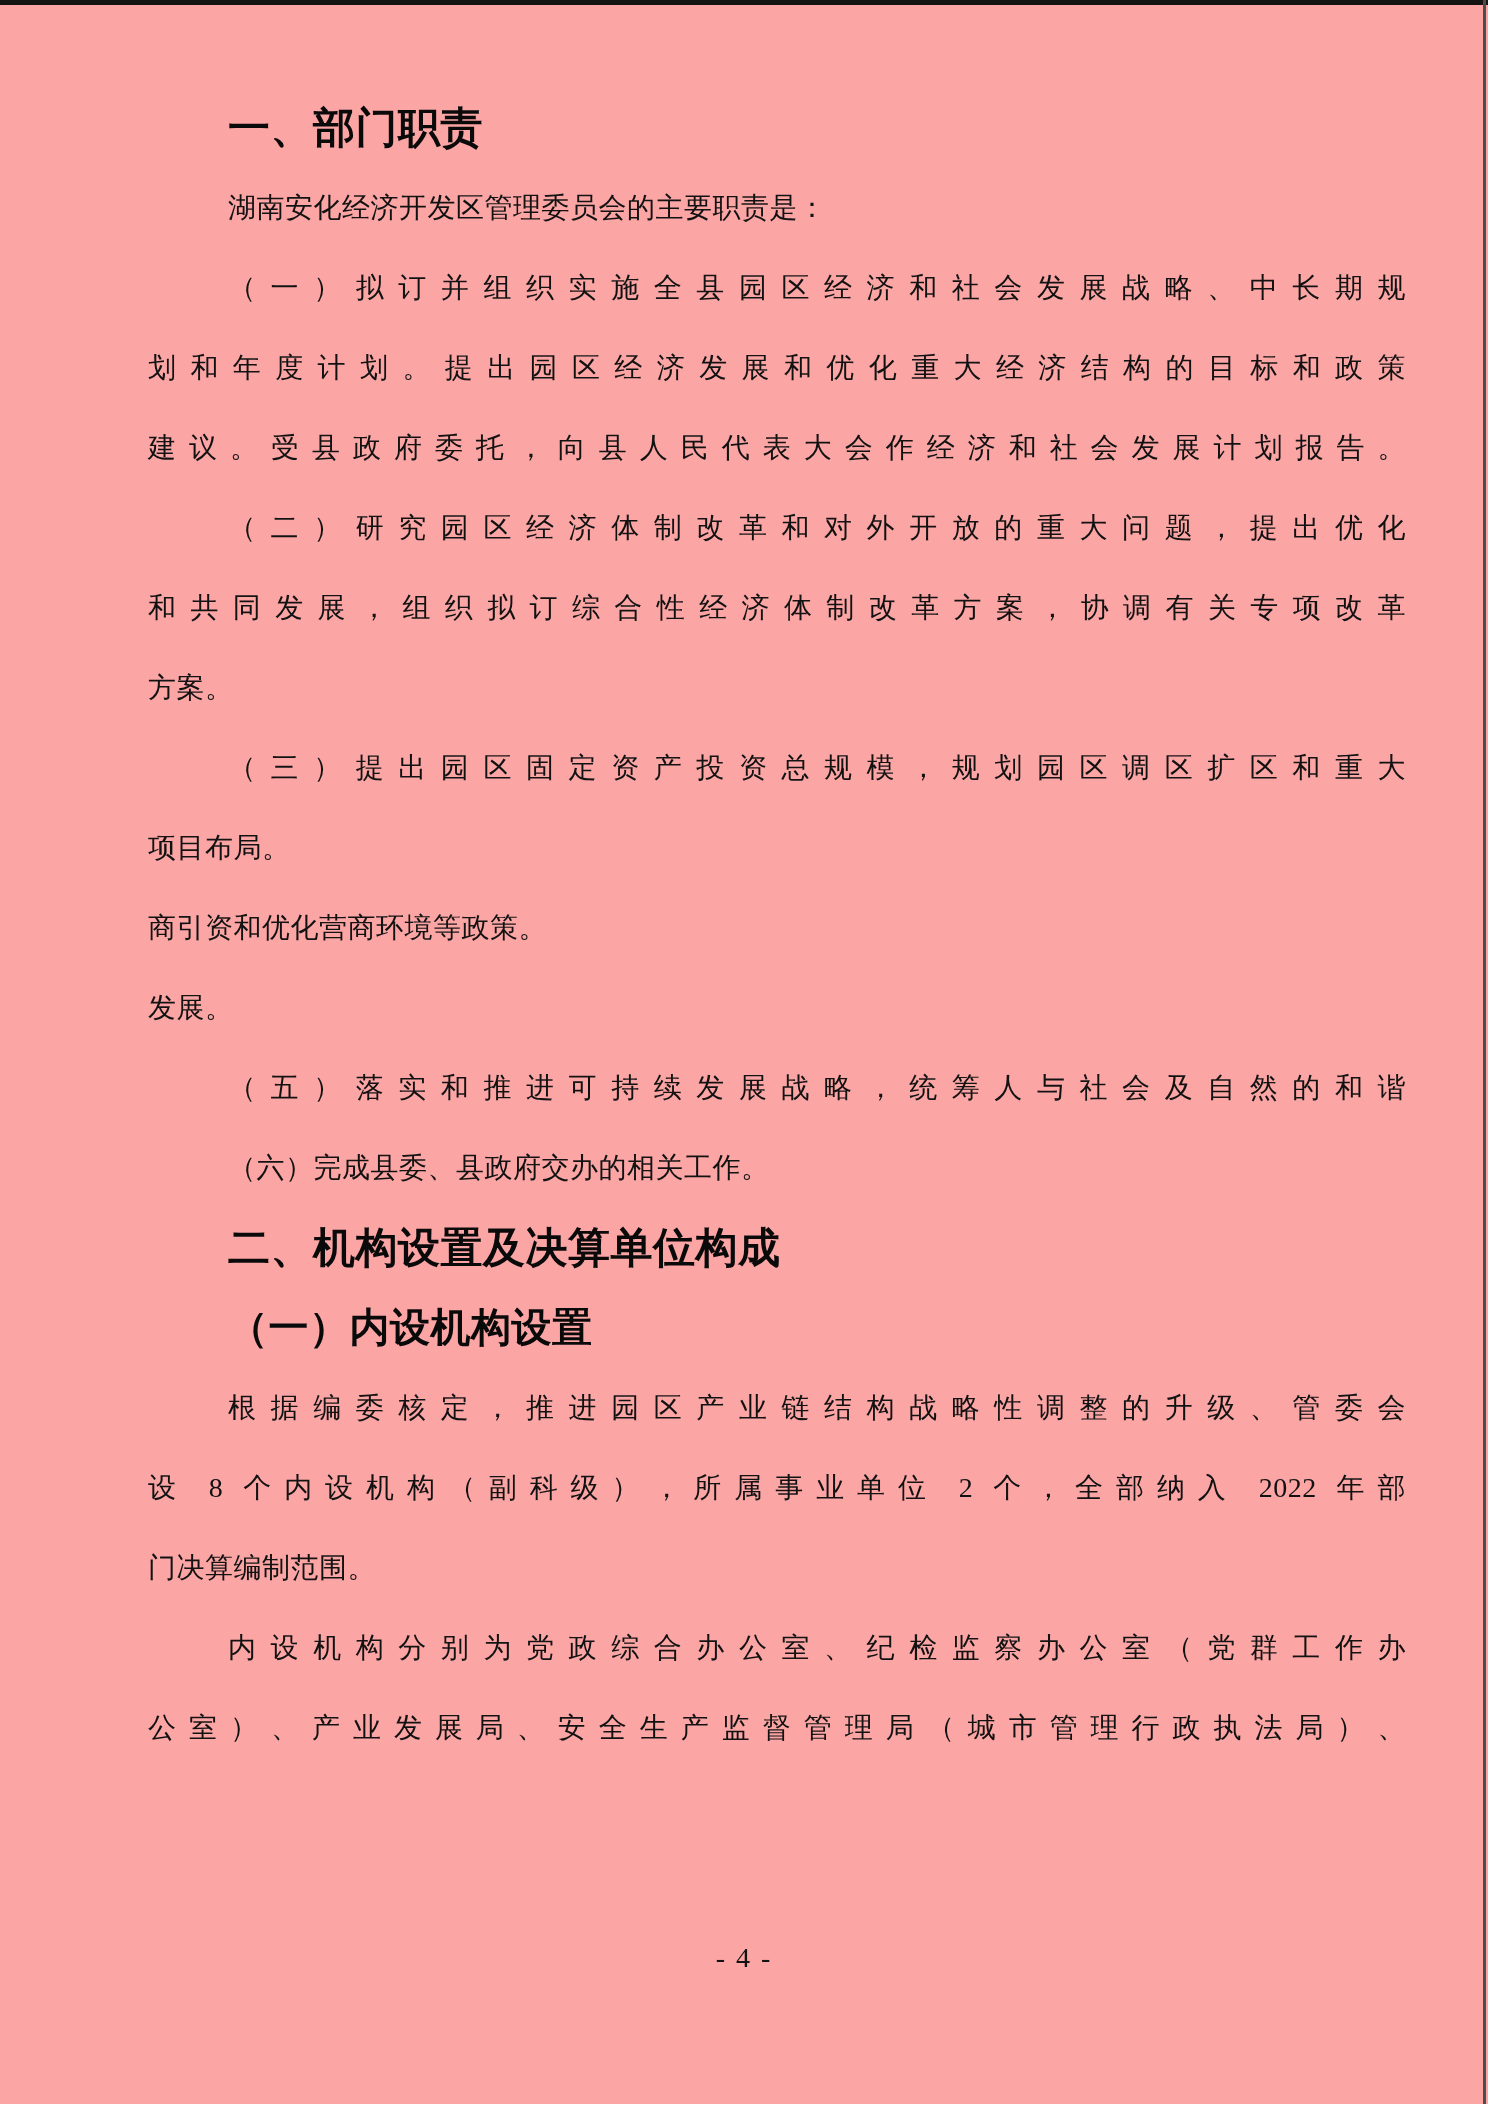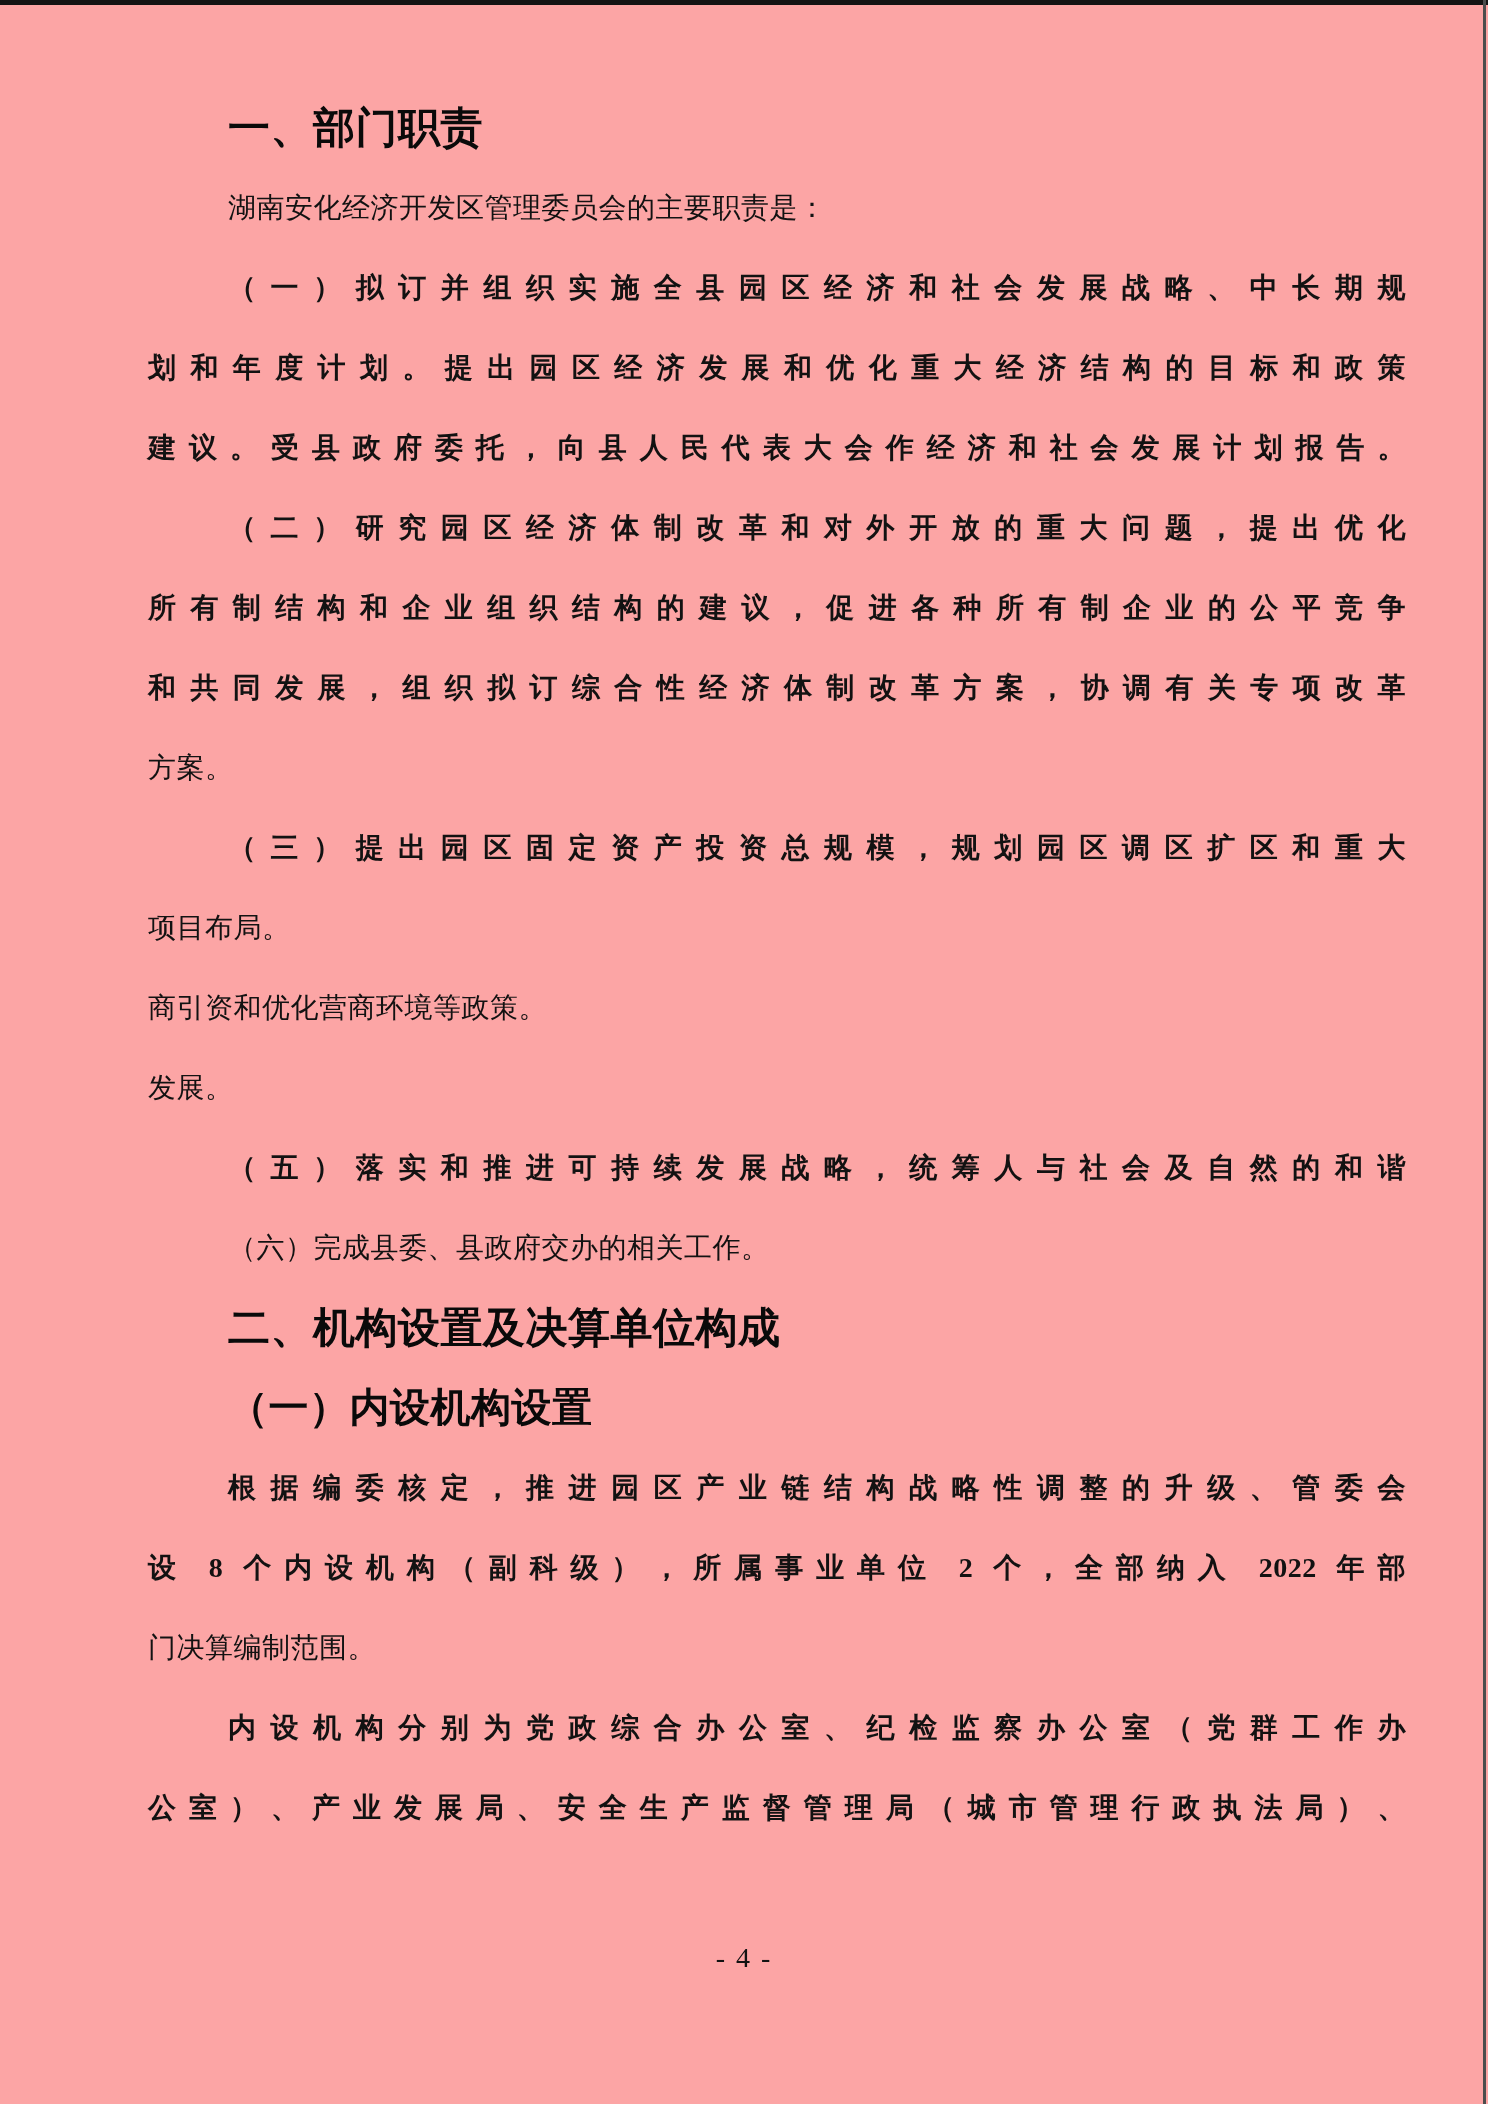--- a/index.html
+++ b/index.html
@@ -41,21 +41,20 @@
     font-size: 28px;
     line-height: 80px;
     height: 80px;
     letter-spacing: 0.5px;
   }
   .line.indent { text-indent: 80px; }
   .line.fill {
     text-align: justify;
     text-align-last: justify;
     text-justify: inter-character;
-    font-weight: bold;
   }
   .line.h1, .line.h2 {
     font-family: "Liberation Sans", sans-serif;
     font-weight: 700;
     font-size: 42px;
     color: #0a0a0a;
   }
   .line.h3 {
     font-weight: 700;
     font-size: 40px;
@@ -78,21 +77,20 @@
 
 <div class="page">
   <div class="edge-top"></div>
   <div class="content" id="doc-lines">
       <div class="line h1 indent">一、部门职责</div>
       <div class="line body indent">湖南安化经济开发区管理委员会的主要职责是：</div>
       <div class="line body indent fill">（一）拟订并组织实施全县园区经济和社会发展战略、中长期规</div>
       <div class="line body fill">划和年度计划。提出园区经济发展和优化重大经济结构的目标和政策</div>
       <div class="line body fill">建议。受县政府委托，向县人民代表大会作经济和社会发展计划报告。</div>
       <div class="line body indent fill">（二）研究园区经济体制改革和对外开放的重大问题，提出优化</div>
-      <div class="line body fill">所有制结构和企业组织结构的建议，促进各种所有制企业的公平竞争</div>
       <div class="line body fill">和共同发展，组织拟订综合性经济体制改革方案，协调有关专项改革</div>
       <div class="line body">方案。</div>
       <div class="line body indent fill">（三）提出园区固定资产投资总规模，规划园区调区扩区和重大</div>
       <div class="line body">项目布局。</div>
       <div class="line body">商引资和优化营商环境等政策。</div>
       <div class="line body">发展。</div>
       <div class="line body indent fill">（五）落实和推进可持续发展战略，统筹人与社会及自然的和谐</div>
       <div class="line body indent">（六）完成县委、县政府交办的相关工作。</div>
       <div class="line h2 indent">二、机构设置及决算单位构成</div>
       <div class="line h3 indent">（一）内设机构设置</div>

